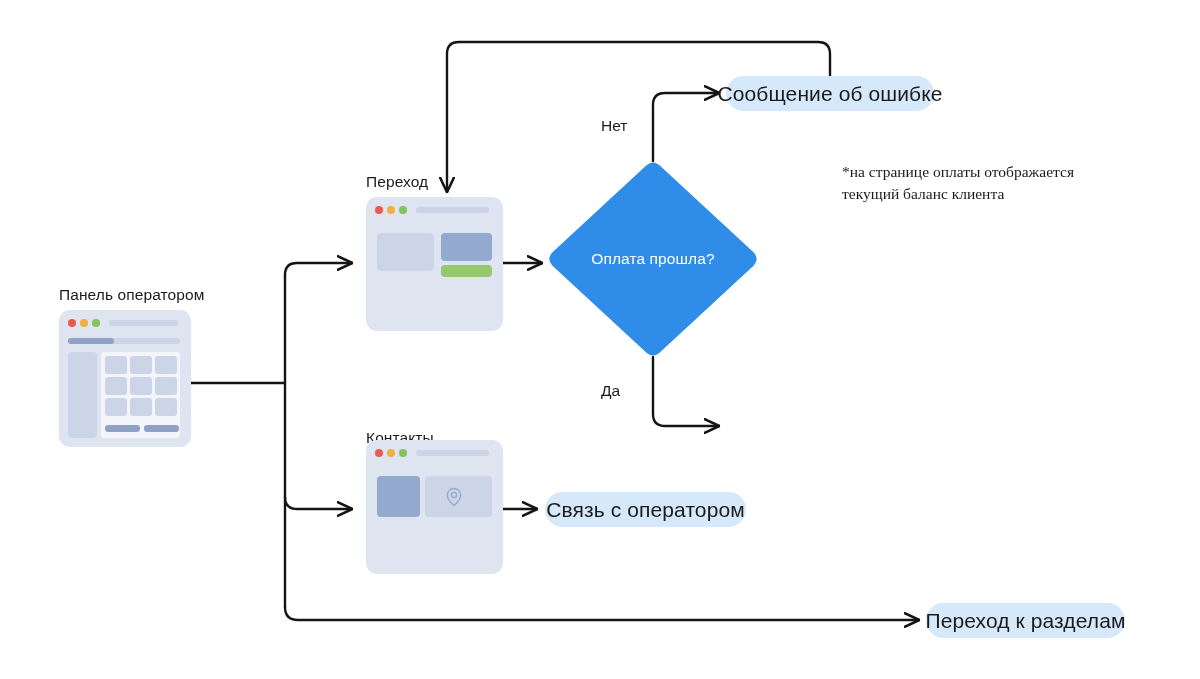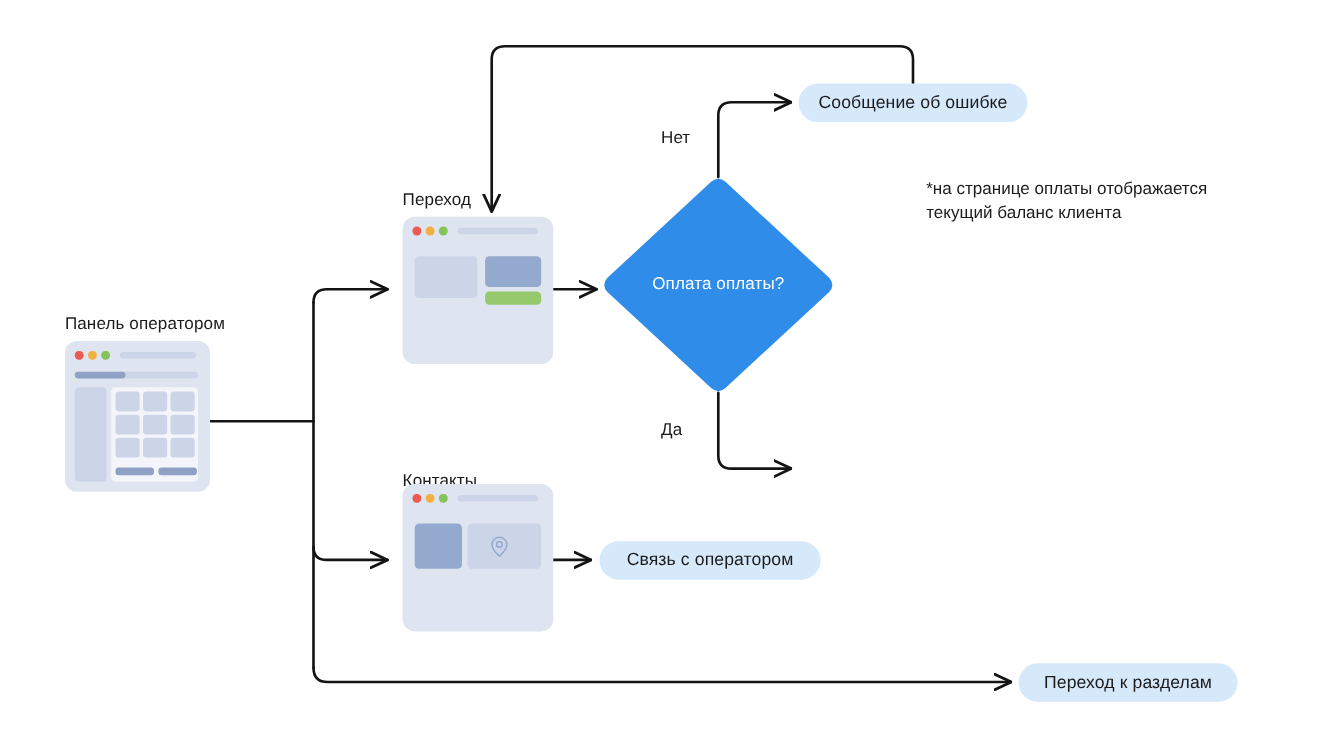--- a/index.html
+++ b/index.html
@@ -100,21 +100,21 @@
 
   
   .pill {
     position: absolute;
     display: flex;
     align-items: center;
     justify-content: center;
     background: #d6e9fb;
     border-radius: 999px;
     color: #1b1b1b;
-    font-size: 16px;
+    font-size: 21px;
     letter-spacing: 0.1px;
     white-space: nowrap;
     box-sizing: border-box;
     padding: 0 22px;
   }
 
   
   .edge-label {
     position: absolute;
     font-size: 15.5px;
@@ -122,20 +122,21 @@
     white-space: nowrap;
   }
 
   
   .note {
     position: absolute;
     font-size: 15.5px;
     line-height: 22px;
     color: #1b1b1b;
     white-space: pre-line;
+    font-family: Liberation Serif, serif;
   }
 </style>
 </head>
 <body>
 
 <div id="canvas">
 
   <svg id="wires" viewBox="0 0 1200 679" xmlns="http://www.w3.org/2000/svg">
     <defs>
       <marker id="arrow" viewBox="0 0 10 10" refX="9.2" refY="5" markerWidth="7" markerHeight="7" orient="auto-start-reverse">
@@ -234,21 +235,21 @@
     <svg class="diamond" viewBox="0 0 210 196" preserveAspectRatio="none">
       <path d="M 98.5 4.2
                Q 105 -1.4 111.5 4.2
                L 205.8 91.6
                Q 211.6 98 205.8 104.4
                L 111.5 191.8
                Q 105 197.4 98.5 191.8
                L 4.2 104.4
                Q -1.6 98 4.2 91.6 Z" fill="#2f8ce8"></path>
     </svg>
-    <div class="diamond-label">Оплата оплаты?</div>
+    <div class="diamond-label">Оплата прошла?</div>
   </div>
 
   <div class="edge-label" style="left:601px; top:117px;">Нет</div>
   <div class="edge-label" style="left:601px; top:382px;">Да</div>
 
   <div class="pill" style="left:726px; top:76px; width:208px; height:35px;">Сообщение об ошибке</div>
 
 
   <div class="pill" style="left:545px; top:492px; width:201px; height:35px;">Связь с оператором</div>
 

